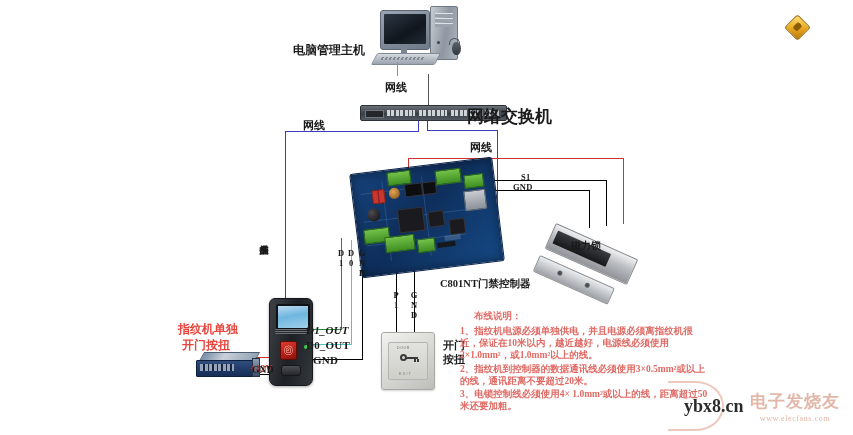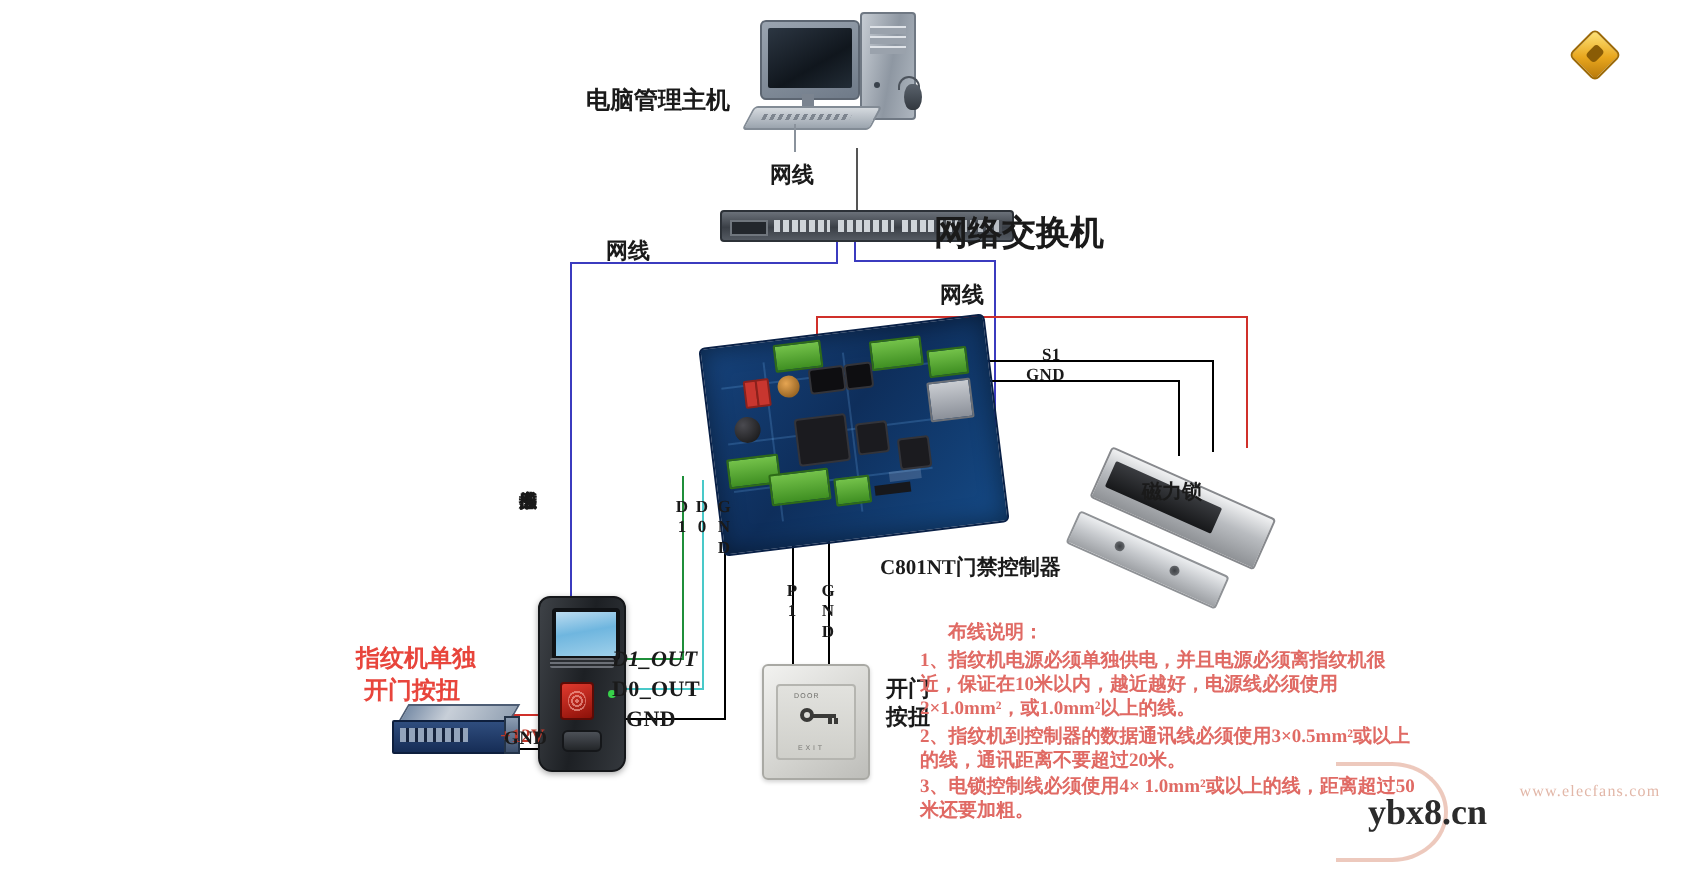--- a/index.html
+++ b/index.html
@@ -348,18 +348,19 @@
   <div id="notes">
     <div class="nt-title">布线说明：</div>
     <div class="nt">1、指纹机电源必须单独供电，并且电源必须离指纹机很近，保证在10米以内，越近越好，电源线必须使用2×1.0mm²，或1.0mm²以上的线。</div>
     <div class="nt">2、指纹机到控制器的数据通讯线必须使用3×0.5mm²或以上的线，通讯距离不要超过20米。</div>
     <div class="nt">3、电锁控制线必须使用4× 1.0mm²或以上的线，距离超过50米还要加粗。</div>
   </div>
 
   <div id="wm-swoosh"></div>
   <div id="wm-ybx">ybx8.cn</div>
   <div id="wm-ef">
+    <div class="big">电子发烧友</div>
     <div class="small">www.elecfans.com</div>
   </div>
 
   <div id="badge"></div>
 
 </div>
 
 </body></html>

